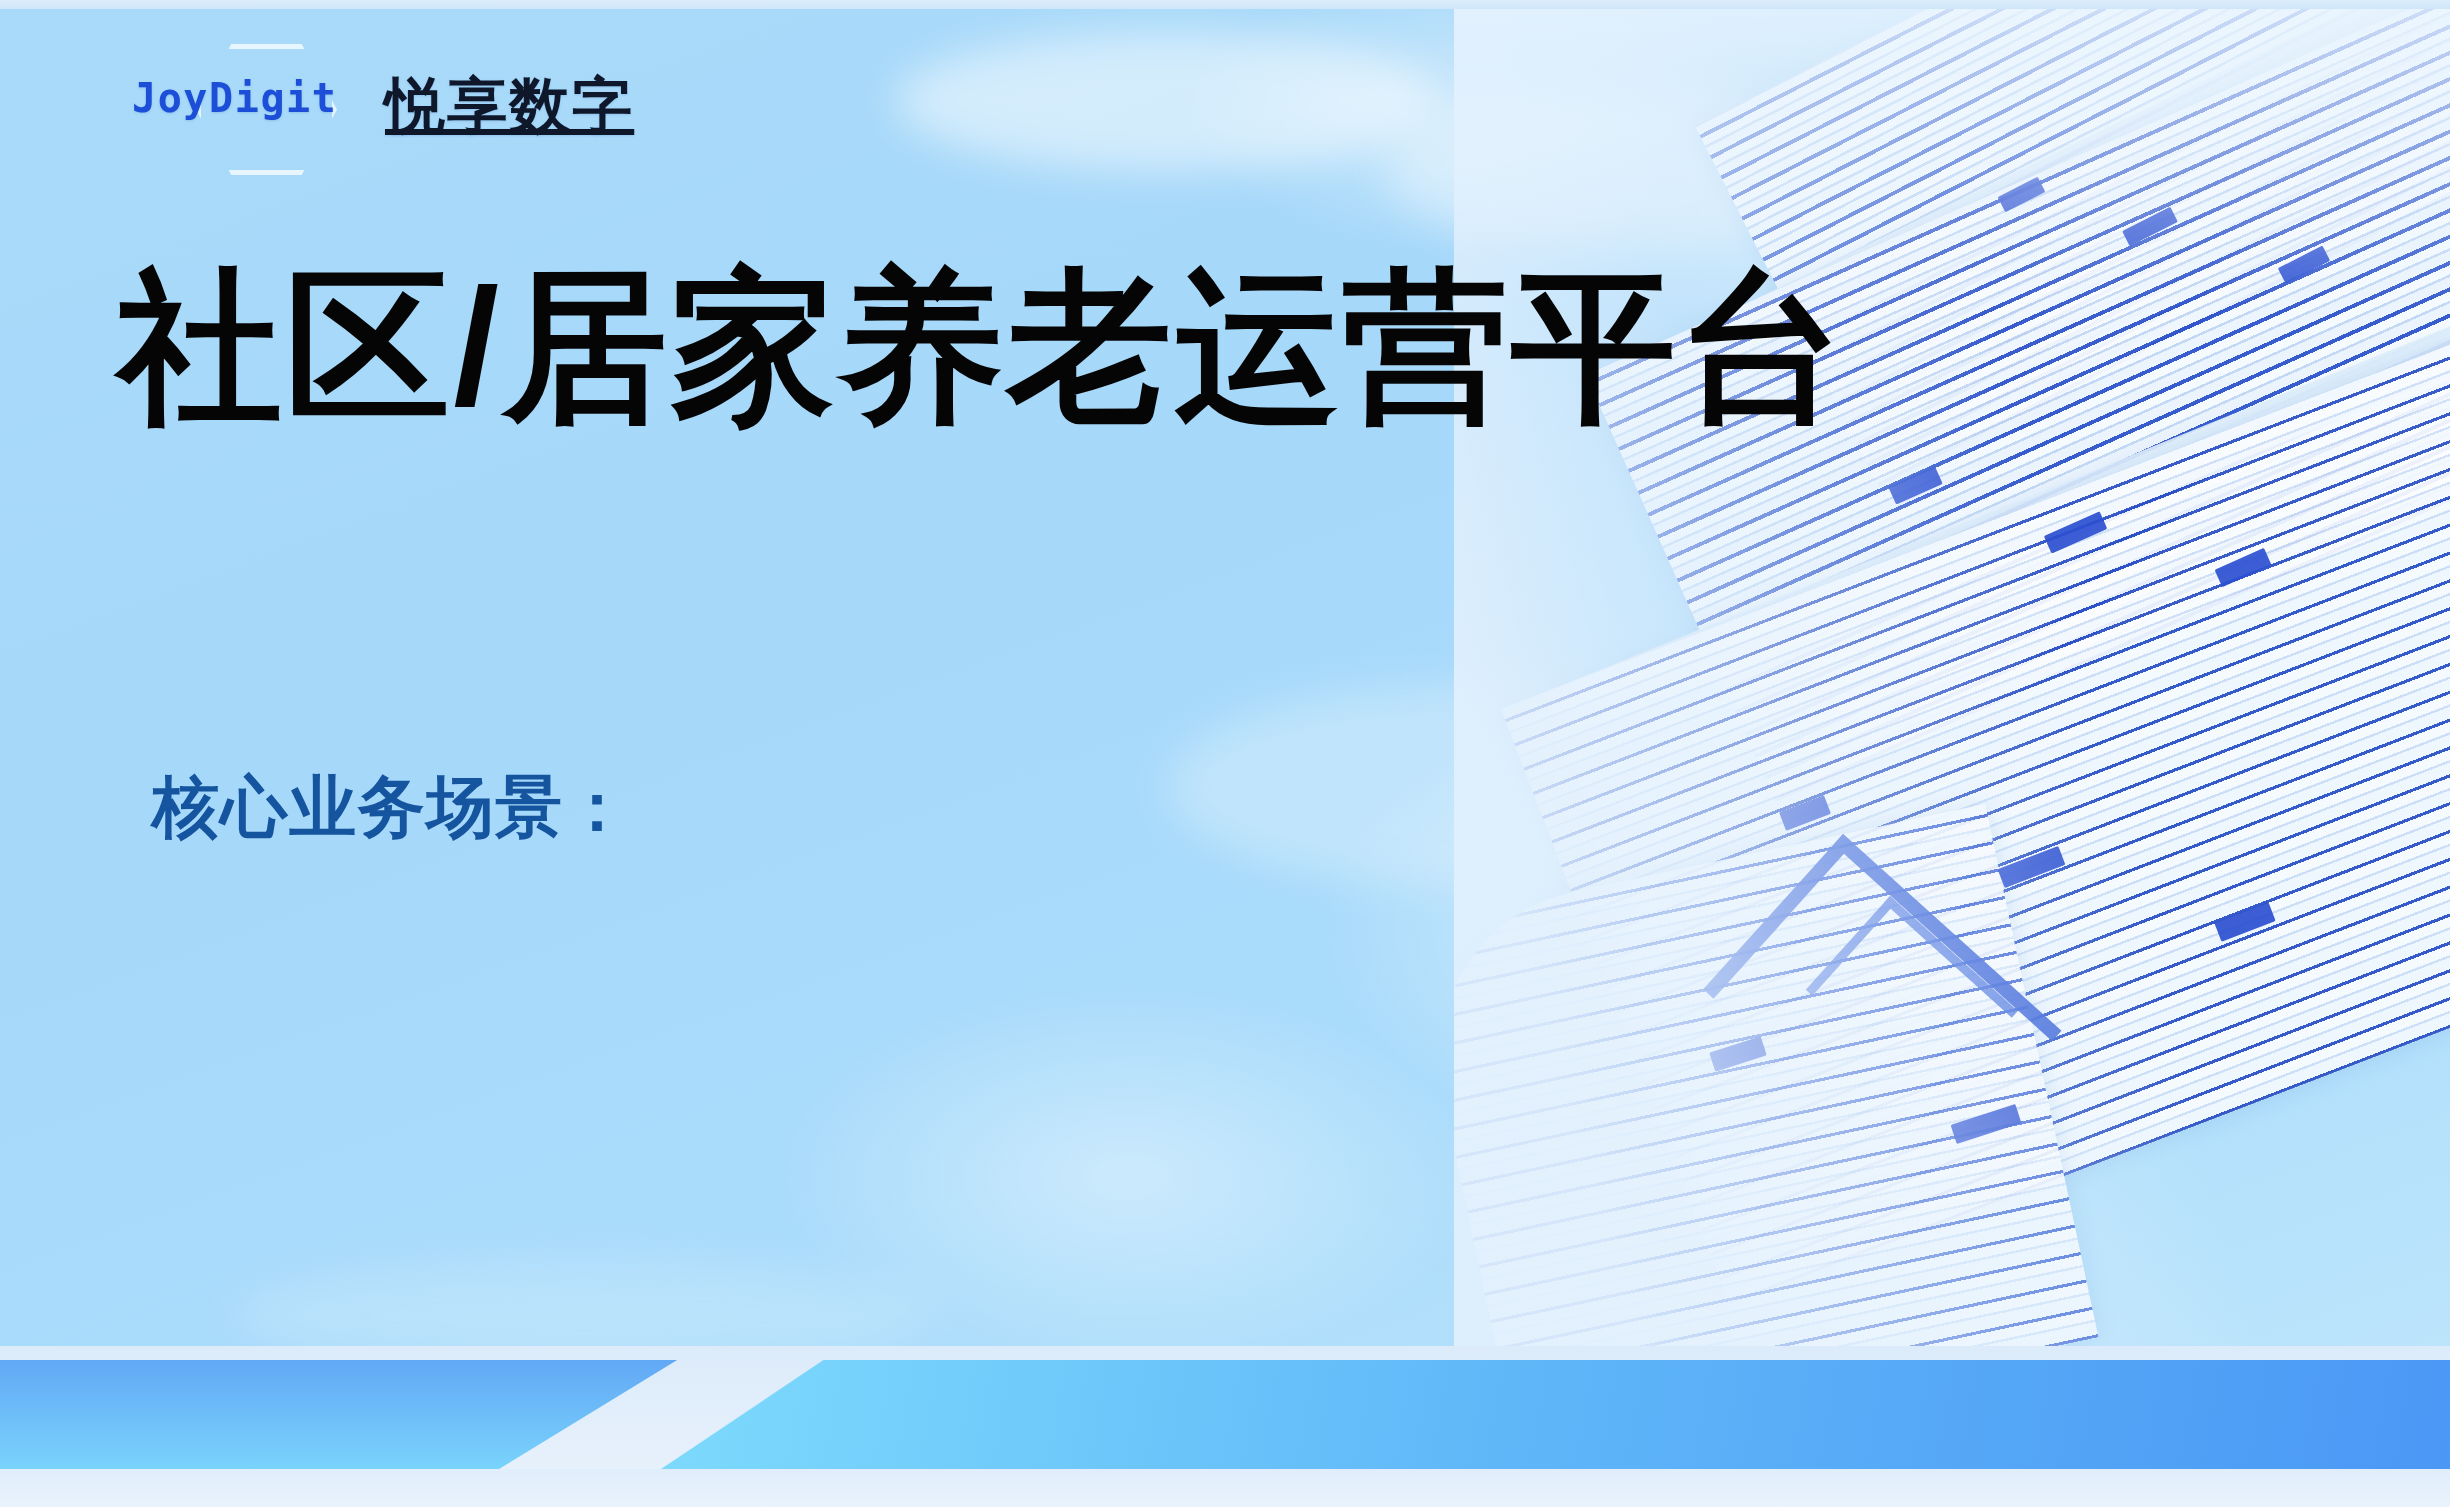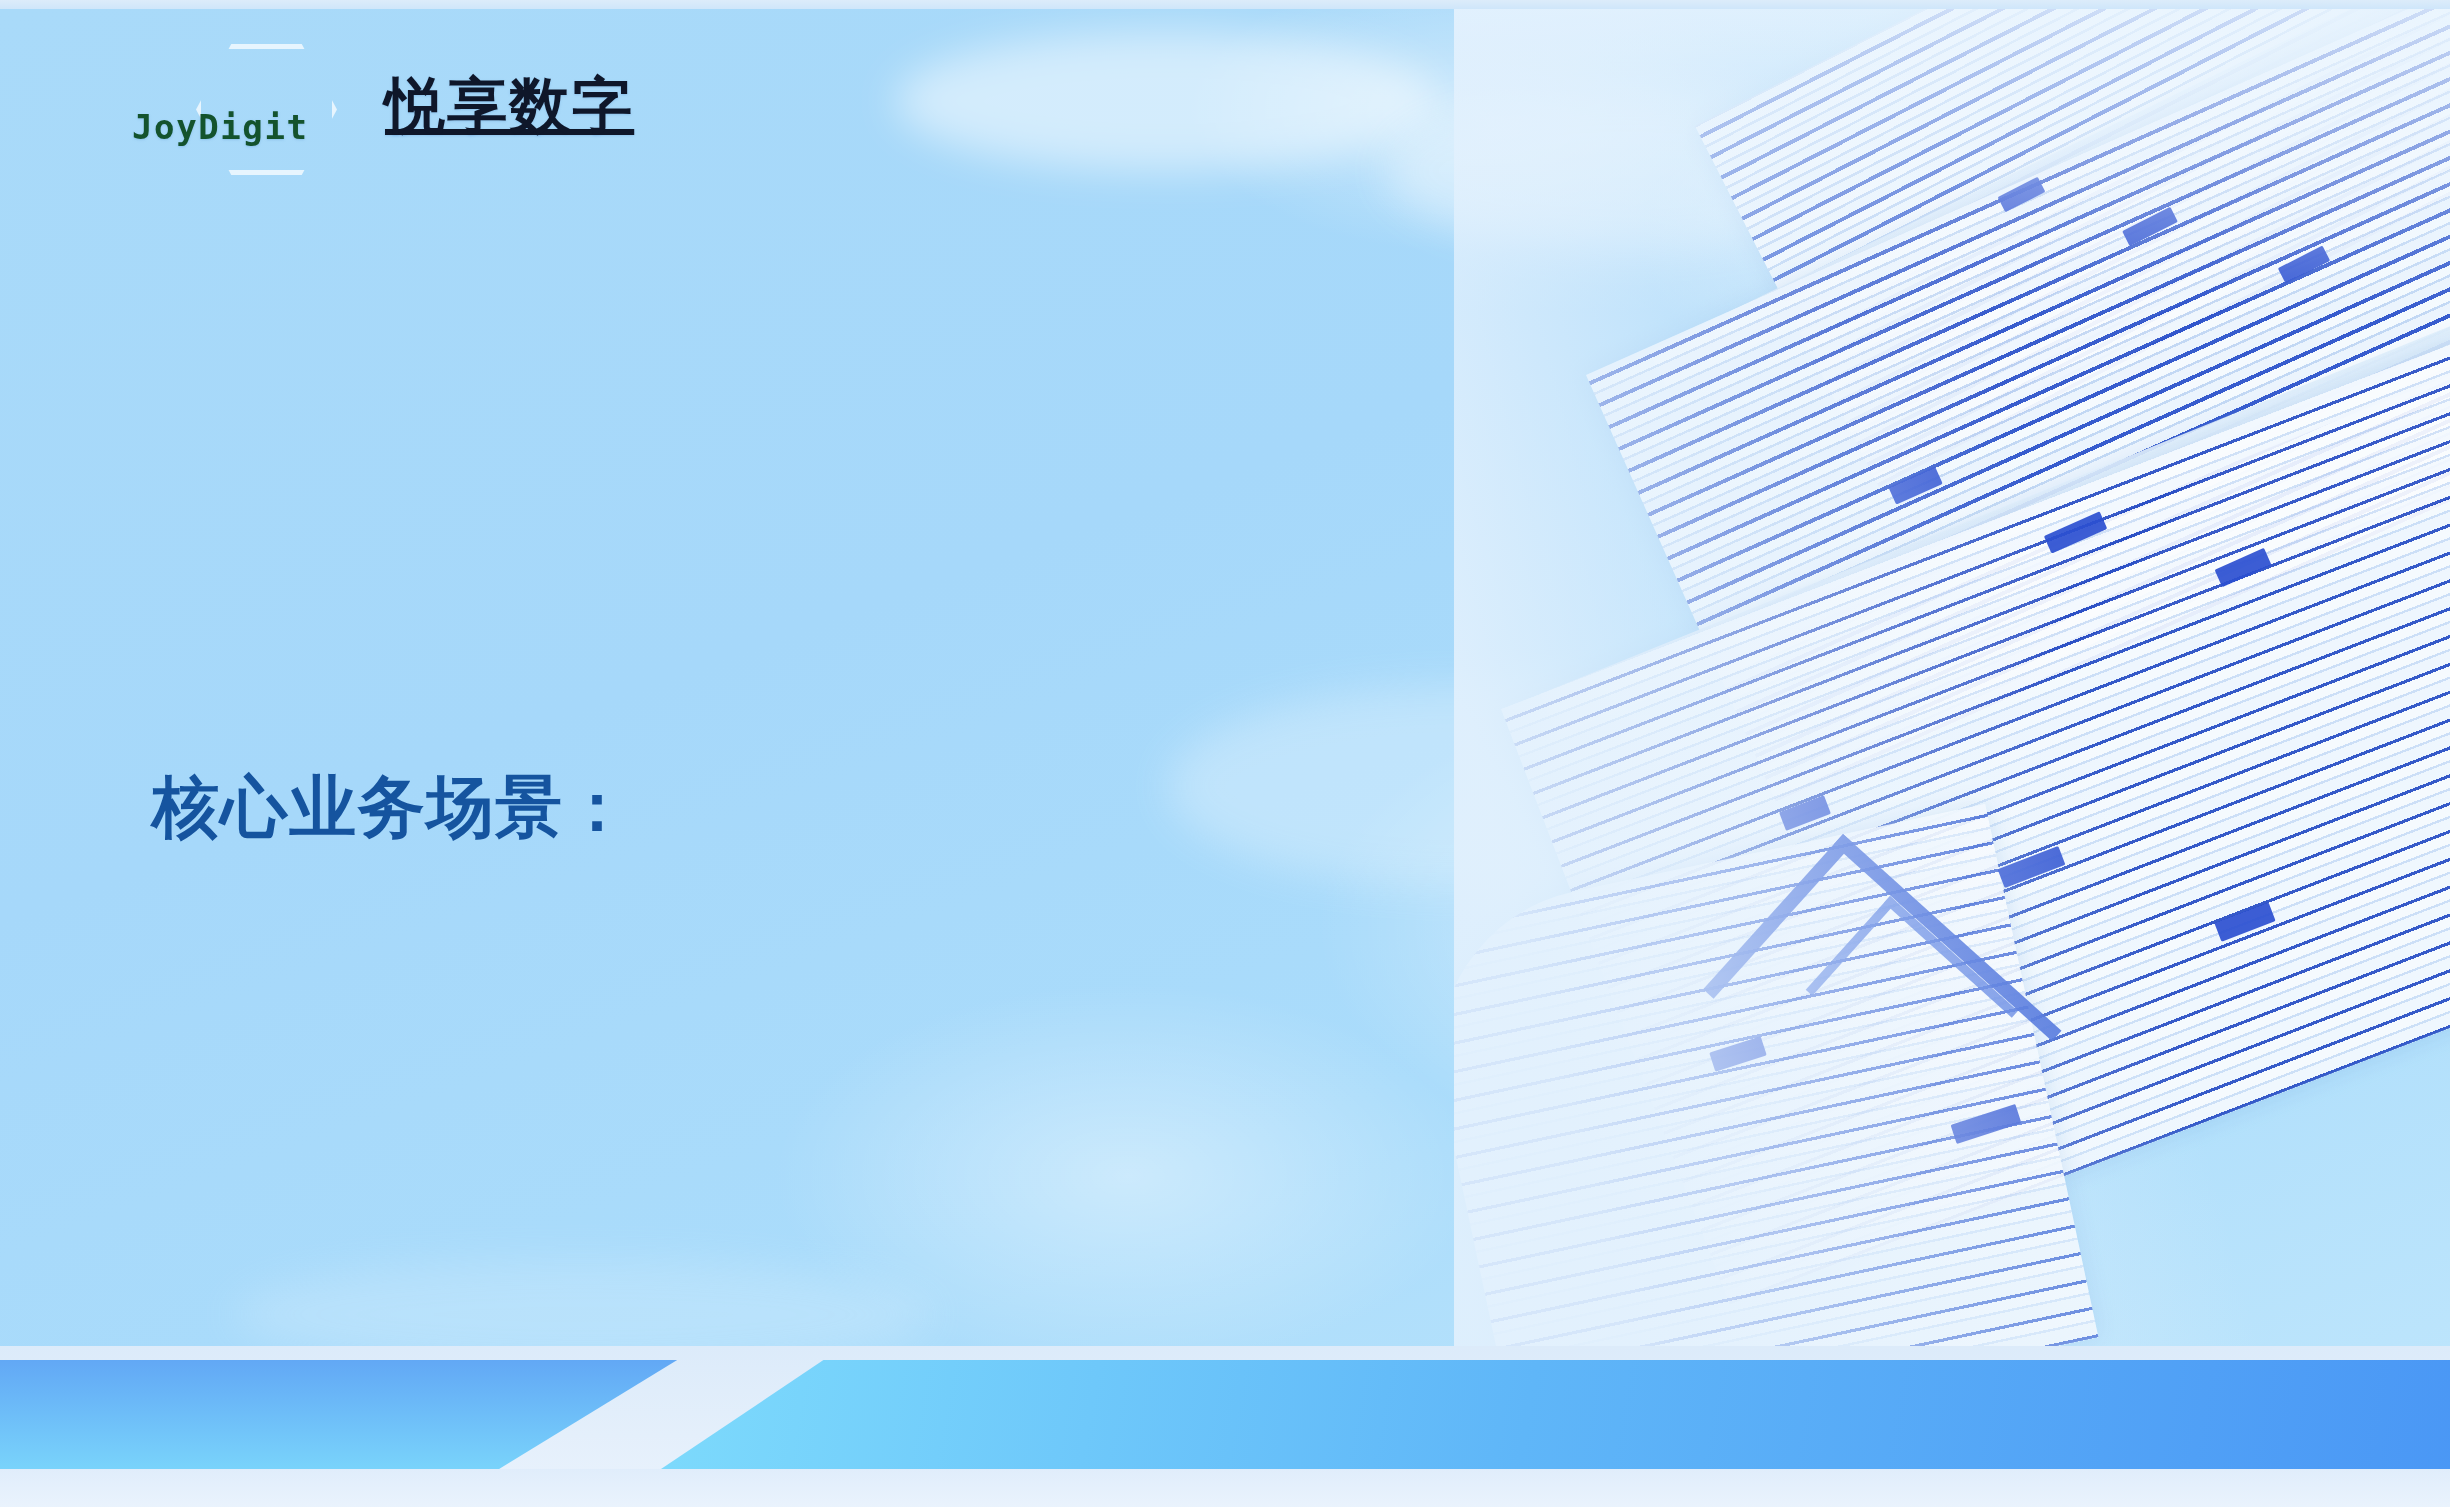--- a/index.html
+++ b/index.html
@@ -144,24 +144,23 @@
     background:transparent;
   }
   .hexagon::after{
     content:"";position:absolute;left:5.4px;top:5.4px;right:5.4px;bottom:5.4px;
     background:transparent;
     clip-path:polygon(25% 0%,75% 0%,100% 50%,75% 100%,25% 100%,0% 50%);
   }
   .logo-word{
     position:absolute;left:0;top:11px;
     font-family:"DejaVu Sans Mono","Liberation Mono",monospace;
-    font-size:34px;font-weight:700;color:#14532d;letter-spacing:1.6px;
+    font-size:40px;font-weight:700;color:#1d4ed8;letter-spacing:1.6px;
     text-shadow:0 0.8px 2.3px rgba(90,150,210,.35);
     white-space:nowrap;
-    margin-top:32px;
   }
   .logo-cn{
     font-size:60px;font-weight:700;color:#0f172a;letter-spacing:2.3px;
     text-shadow:0 0.8px 2.3px rgba(90,150,210,.35);white-space:nowrap;
     line-height:1;
     text-decoration:underline;
   }
 
   
   .title{
@@ -248,20 +247,21 @@
   </div>
 
   <div class="logo">
     <div class="logo-mark">
       <div class="hexagon"></div>
       <div class="logo-word">JoyDigit</div>
     </div>
     <div class="logo-cn">悦享数字</div>
   </div>
 
+  <div class="title">社区/居家养老运营平台</div>
 
   <div class="sub-heading">核心业务场景：</div>
 
 
   <div class="banner">
     <div class="band-left"></div>
     <div class="band-right"></div>
     <div class="band-foot"></div>
   </div>
 

